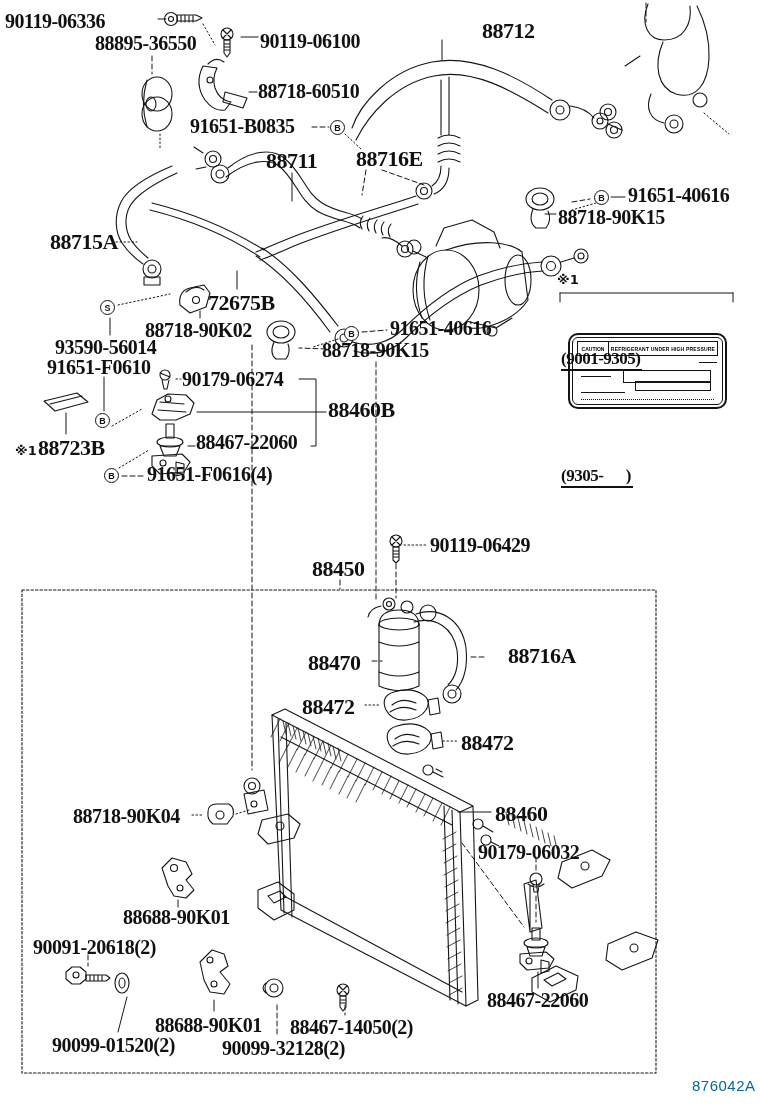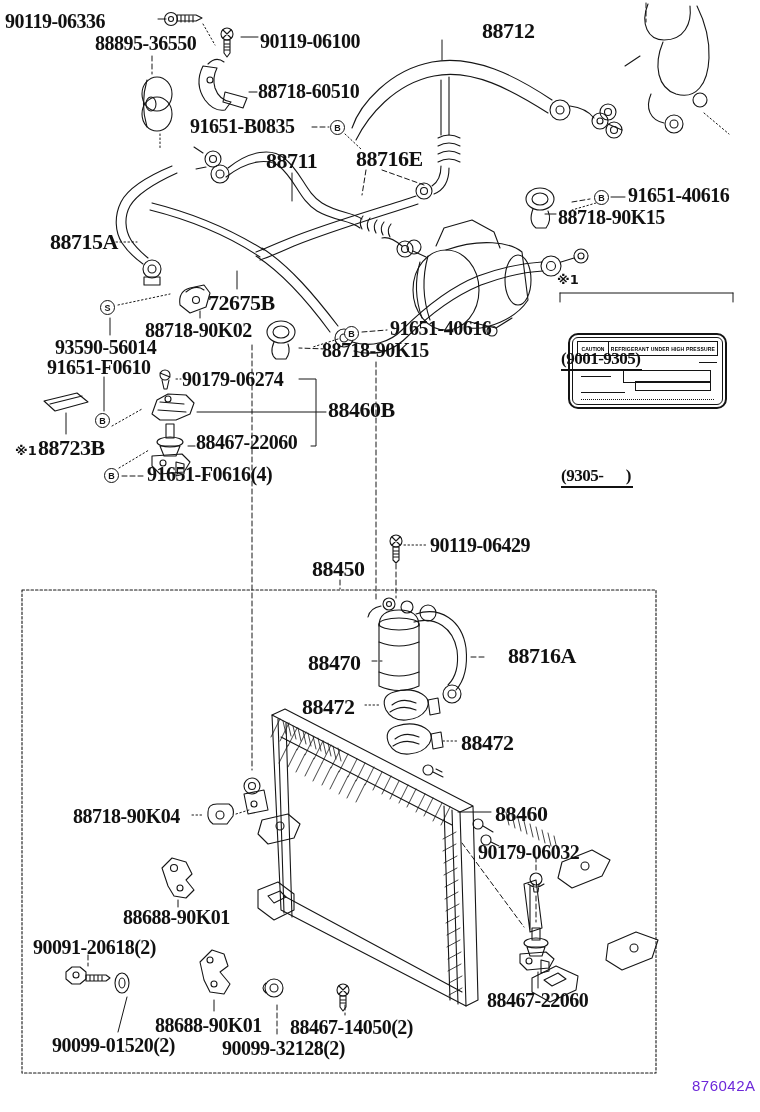--- a/index.html
+++ b/index.html
@@ -16,21 +16,21 @@
   .lbl{position:absolute;font-weight:700;font-size:20px;line-height:1.05;color:#111;
        letter-spacing:-.5px;white-space:pre;z-index:3;}
   .lbl.big{font-size:22px;}
   .lbl.period{font-size:17px;border-bottom:2px solid #111;padding:0 2px 1px 0;margin-top:44px;}
   .ref{position:absolute;font-family:"DejaVu Sans",sans-serif;font-weight:700;font-size:13px;
        color:#111;z-index:3;white-space:pre;}
   .co{position:absolute;width:15px;height:15px;border:1.4px solid #141414;border-radius:50%;
       display:flex;align-items:center;justify-content:center;font-family:"Liberation Sans",sans-serif;
       font-size:9px;font-weight:700;color:#141414;background:#fff;z-index:3;box-sizing:border-box;}
   .code{position:absolute;font-family:"Liberation Sans",sans-serif;font-size:15px;font-weight:400;
-        color:#6d28d9;letter-spacing:.5px;z-index:3;}
+        color:#0369a1;letter-spacing:.5px;z-index:3;}
   .sticker{position:absolute;border:2px solid #141414;border-radius:10px;background:#fff;
            padding:2px;box-sizing:border-box;z-index:2;}
   .sticker-in{position:relative;width:100%;height:100%;border:1.3px solid #141414;border-radius:6px;
               box-sizing:border-box;overflow:hidden;font-family:"Liberation Sans",sans-serif;}
   .band{position:absolute;left:4px;right:4px;top:3px;height:13px;border:1px solid #141414;
         display:flex;align-items:stretch;overflow:hidden;}
   .band .cell1{width:30px;border-right:1px solid #141414;font-size:5px;font-weight:700;
         display:flex;align-items:center;justify-content:center;white-space:nowrap;overflow:hidden;}
   .band .cell2{flex:1;font-size:5px;font-weight:700;display:flex;align-items:center;
         justify-content:center;white-space:nowrap;overflow:hidden;letter-spacing:.2px;}

